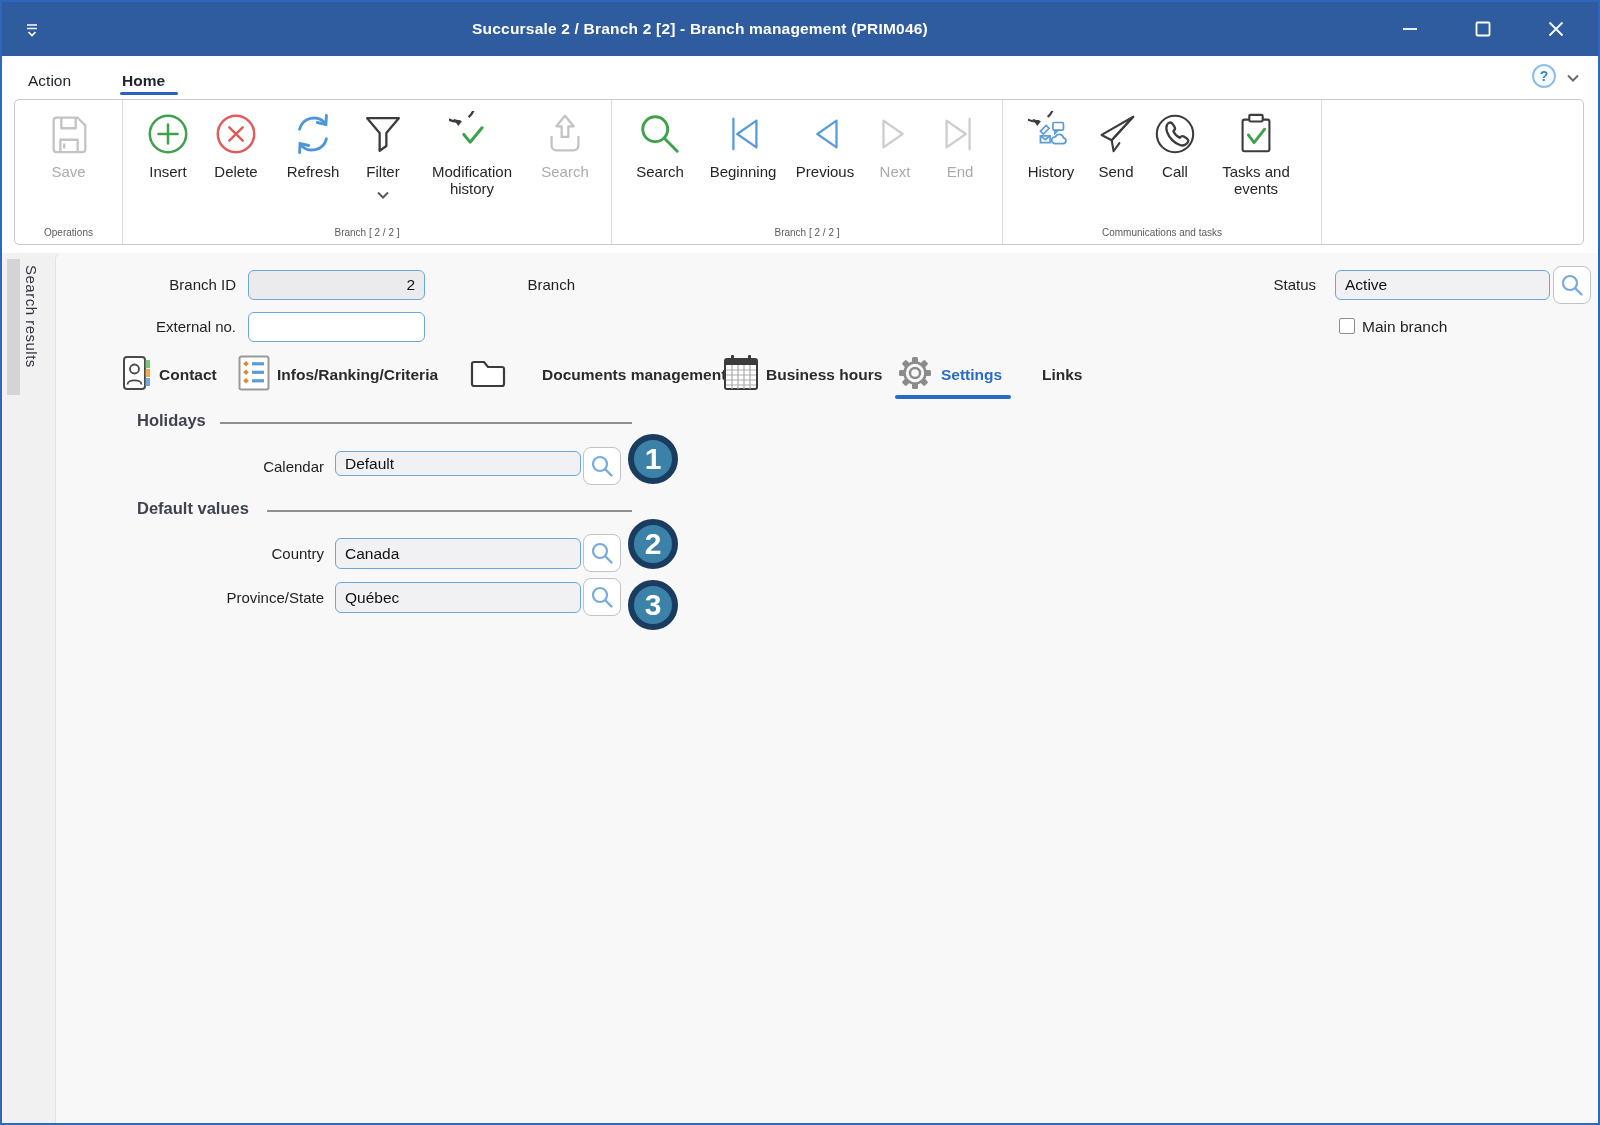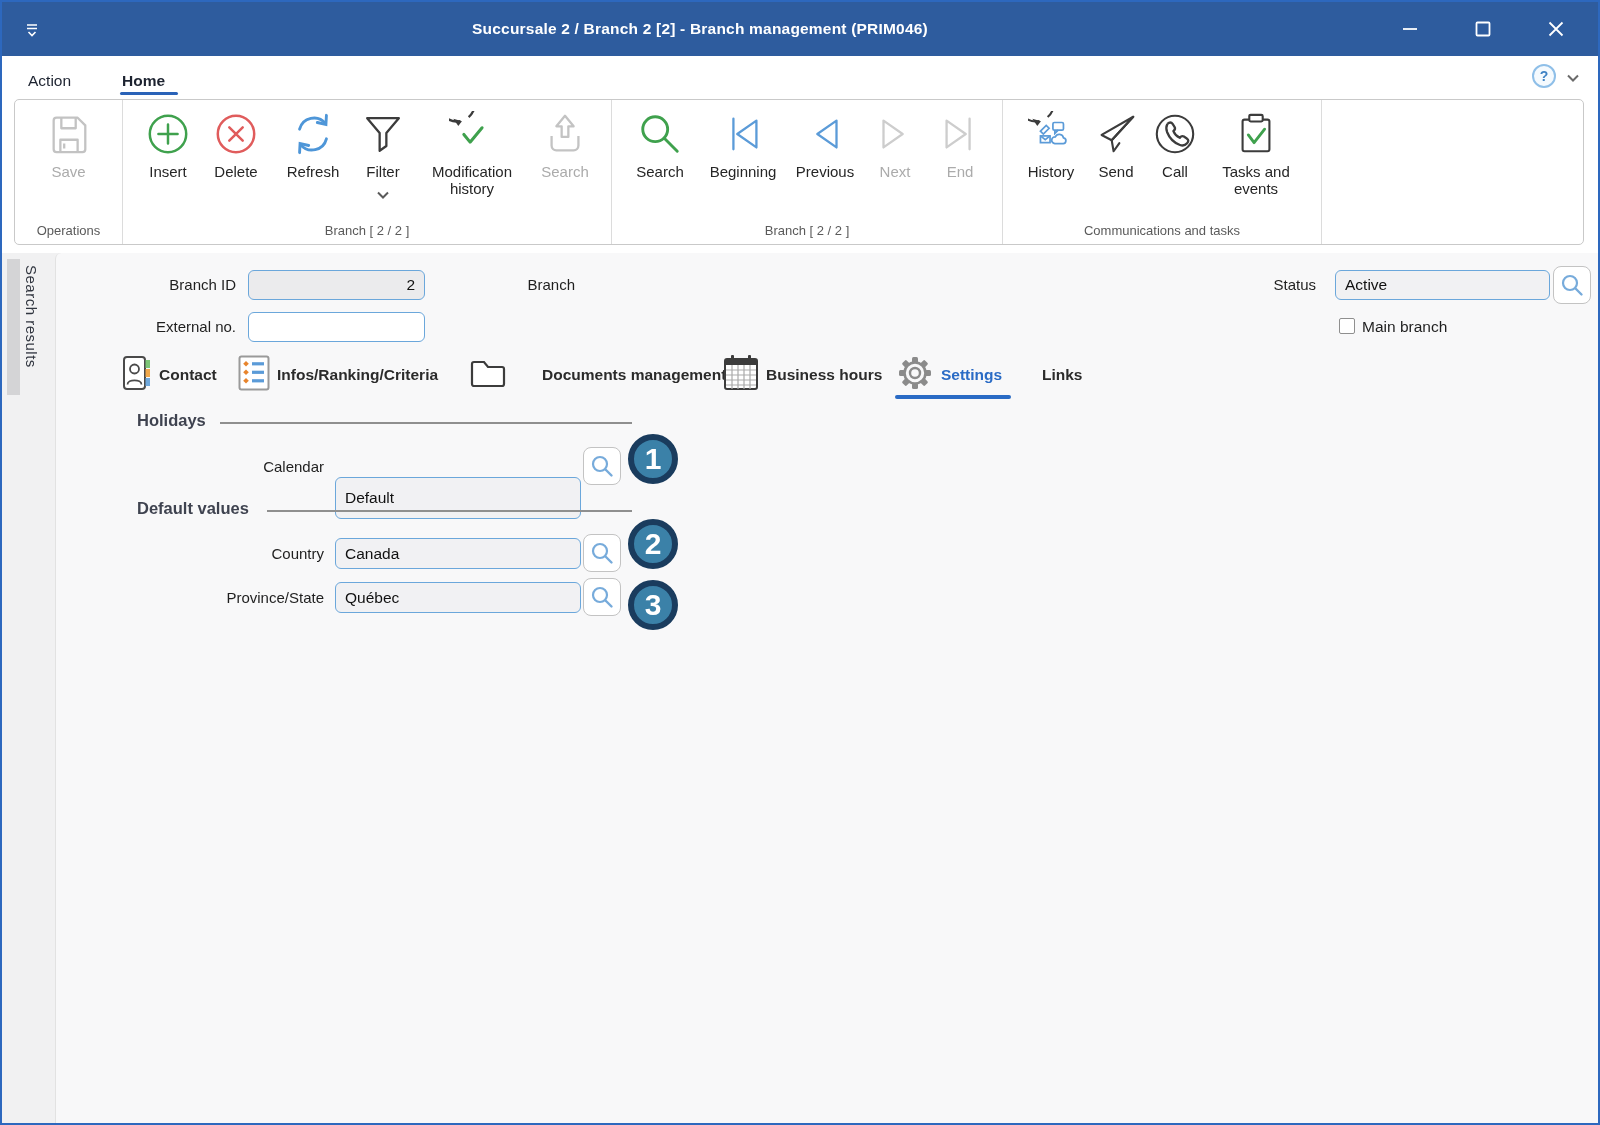--- a/index.html
+++ b/index.html
@@ -34,21 +34,21 @@
   .rgroup.g1 { width:108px; } .rgroup.g2 { width:489px; } .rgroup.g3 { width:391px; } .rgroup.g4 { width:319px; }
   .rgroup.gfill { flex:1; border-right:none; }
   .rbuttons { display:flex; justify-content:center; align-items:flex-start; padding-top:7px; }
   .rbtn { display:flex; flex-direction:column; align-items:center; padding:0 4px; cursor:default; }
   .ricon { height:54px; display:flex; align-items:center; justify-content:center; }
   .rlabel { font-size:15px; color:#262626; text-align:center; line-height:1.15; margin-top:2px; }
   .rbtn.disabled .rlabel { color:#ABABAB; }
   .rlabel.wrap2 { max-width:112px; }
   .rlabel.wrap3 { max-width:92px; }
   .sub-chevron { margin-top:5px; }
-  .rgroup-label { margin-top:auto; text-align:center; font-size:13px; color:#5a5a5a; padding-bottom:6px; white-space:nowrap; }
+  .rgroup-label { margin-top:auto; text-align:center; font-size:10px; color:#5a5a5a; padding-bottom:6px; white-space:nowrap; }
   
   .body { position:absolute; left:0; top:251px; width:1596px; bottom:0; background:#f1f1f2; }
   .side-tab { position:absolute; left:0; top:0; width:53px; height:100%; background:#f1f1f2; }
   .side-bar-strip { position:absolute; left:5px; top:6px; width:13px; height:136px; background:#d4d4d6; }
   .side-tab-label {
     position:absolute; left:21px; top:12px; writing-mode:vertical-rl;
     font-size:15px; color:#30353f; letter-spacing:.5px; cursor:default;
   }
   .content {
     position:absolute; left:53px; top:0; right:0; bottom:0;
@@ -429,21 +429,21 @@
       <span class="tab-underline"></span>
 
       <div class="tab-item" style="left:986px;">
         <span class="tab-label">Links</span>
       </div>
 
       <span class="section-title" style="left:81px; top:158px;">Holidays</span>
       <span class="section-rule" style="left:164px; top:169px; width:412px;"></span>
 
       <span class="flabel" style="left:120px; top:198px; width:148px; line-height:31px;">Calendar</span>
-      <input class="ffield lite" style="left: 279px; top: 198px; width: 246px; height: 42px; margin-top: 26px;" value="Default">
+      <input class="ffield lite" style="left: 279px; top: 198px; width: 246px; height: 25px;" value="Default">
       <span class="lookup-btn" style="left:527px; top:194px;">
         <svg width="24" height="24" viewBox="0 0 24 24" fill="none" stroke="#77ABDB">
             <circle cx="10" cy="10" r="7" stroke-width="2.2"></circle>
             <path d="M15.5 15.5 L21.5 21.5" stroke-width="2.4" stroke-linecap="round"></path>
           </svg>
       </span>
       <span class="callout-badge" style="left:572px; top:181px;">1</span>
 
       <span class="section-title" style="left:81px; top:246px;">Default values</span>
       <span class="section-rule" style="left:211px; top:257px; width:365px;"></span>

